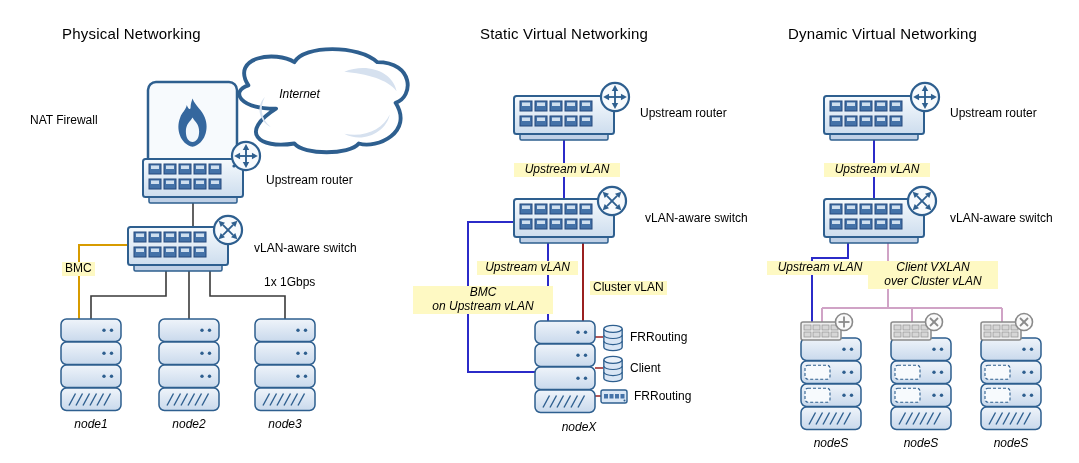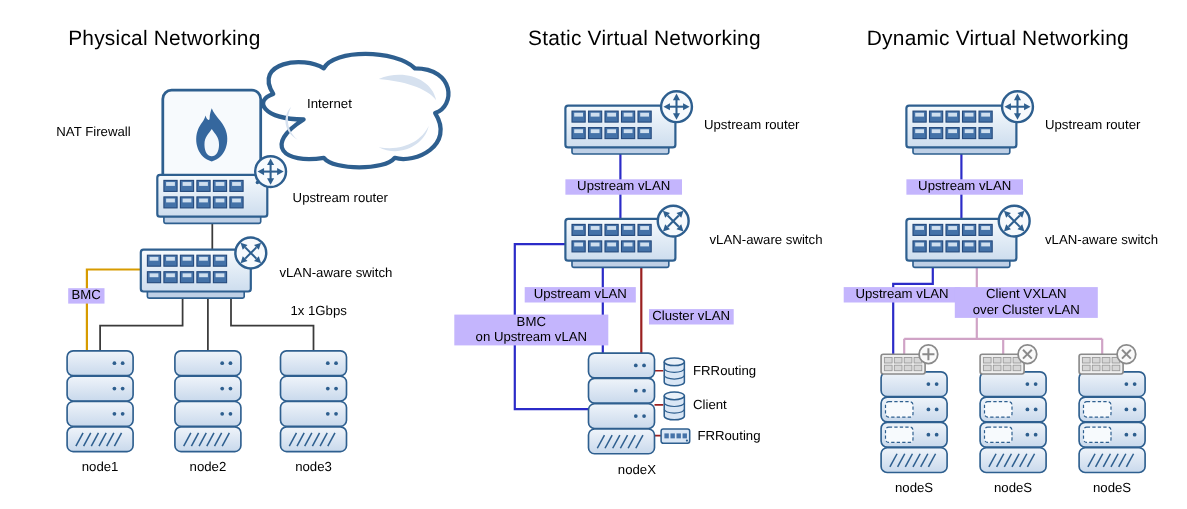--- a/index.html
+++ b/index.html
@@ -2,24 +2,24 @@
 <html><head>
 <meta charset="utf-8">
 <style>
   html,body{margin:0;padding:0;background:#ffffff;}
   .canvas{
     position:relative;width:1079px;height:463px;background:#ffffff;overflow:hidden;
     font-family:"Liberation Sans","DejaVu Sans",sans-serif;color:#000;
   }
   .layer{position:absolute;left:0;top:0;}
   .lb{position:absolute;font-size:12px;line-height:1.16;white-space:nowrap;}
-  .t{position:absolute;font-size:19px;letter-spacing:.2px;}
-  .c{text-align:center;}
-  .r{text-align:center;}
-  .wbg{background:#c4b5fd;padding:0 3px;}
+  .t{position:absolute;font-size:15px;letter-spacing:.2px;}
+  .c{text-align:center;font-style:italic;}
+  .r{text-align:left;}
+  .wbg{background:#fef9c3;padding:0 3px;}
   .pre{white-space:pre-line;}
   symbol{overflow:visible;}
 </style>
 </head>
 <body>
 
 <div class="canvas">
 
   <svg class="layer" width="1079" height="463" viewBox="0 0 1079 463">
     <defs>

